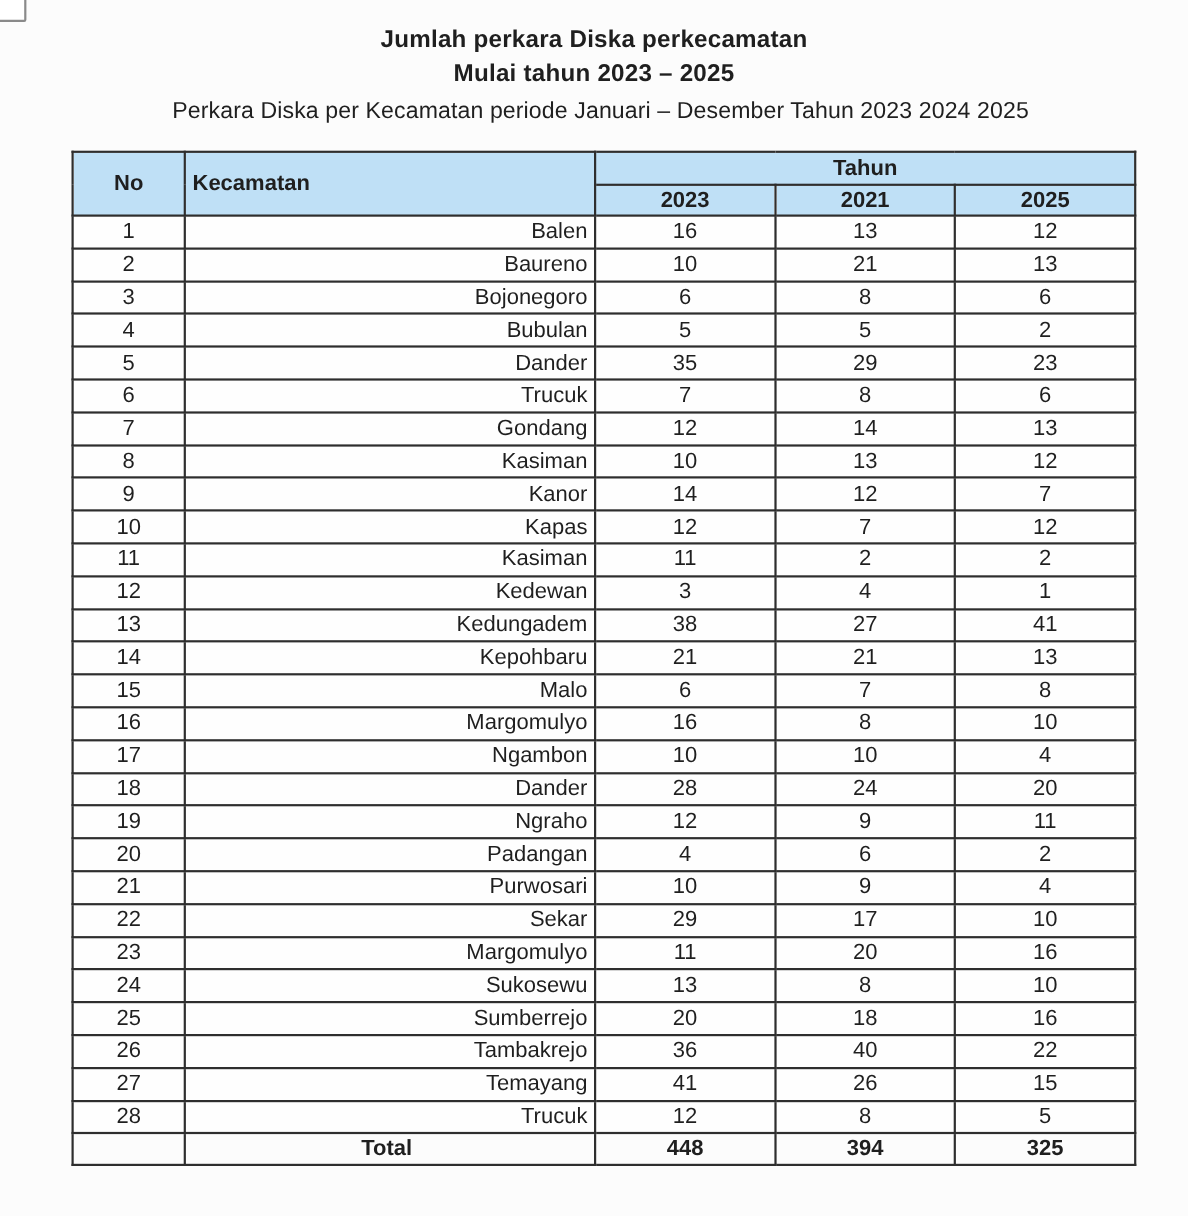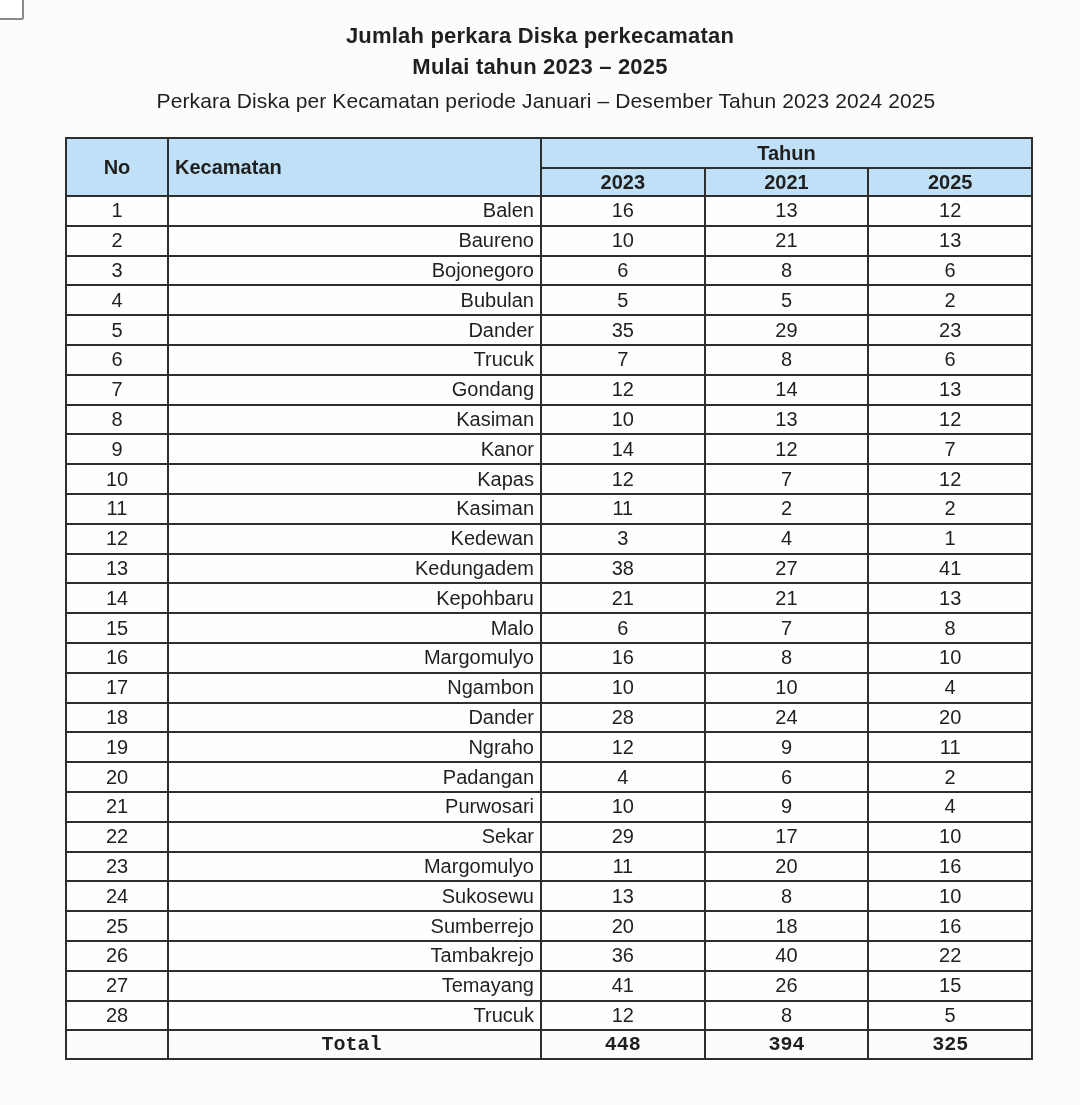--- a/index.html
+++ b/index.html
@@ -68,21 +68,20 @@
   .col-y2    { width: 167px; text-align: center; }
   .col-y3    { width: 159px; text-align: center; }
   .report-table tbody td {
     height: 27.8px;
     background: #fefefe;
   }
   .report-table td.col-year { text-align: center; }
   .total-row td {
     font-weight: bold;
     height: 27px;
-    font-family: Liberation Mono, monospace;
   }
   .total-row .total-label-cell {
     text-align: center;
     padding-left: 0 !important;
   }
 </style>
 </head>
 <body style="color: rgb(31, 31, 31);">
 
 <div class="corner-artifact"></div>

